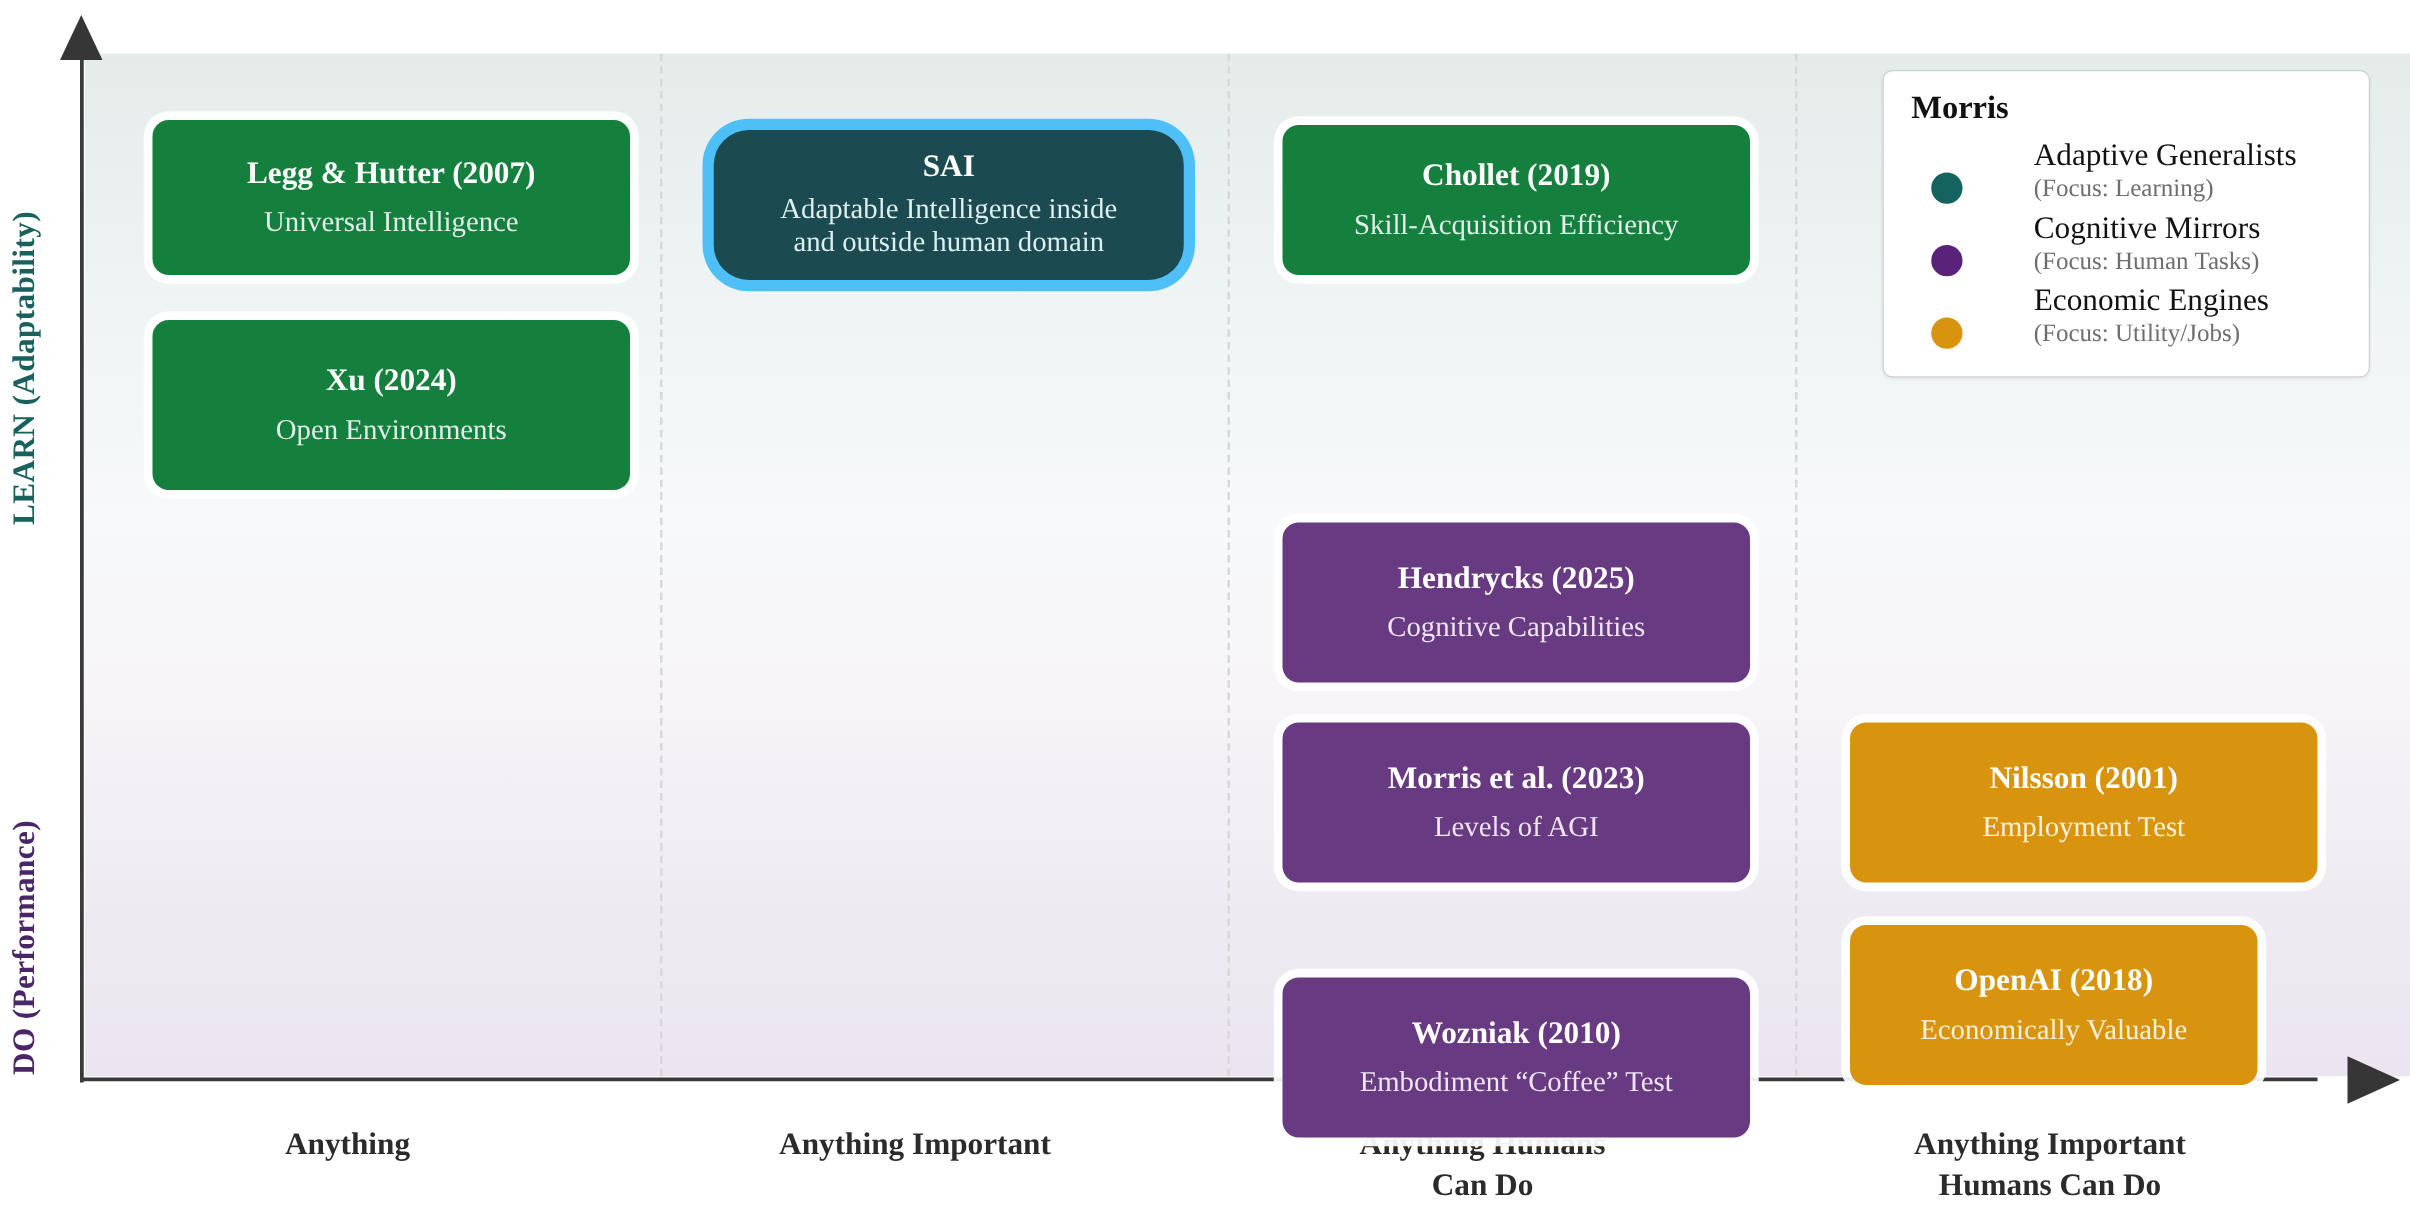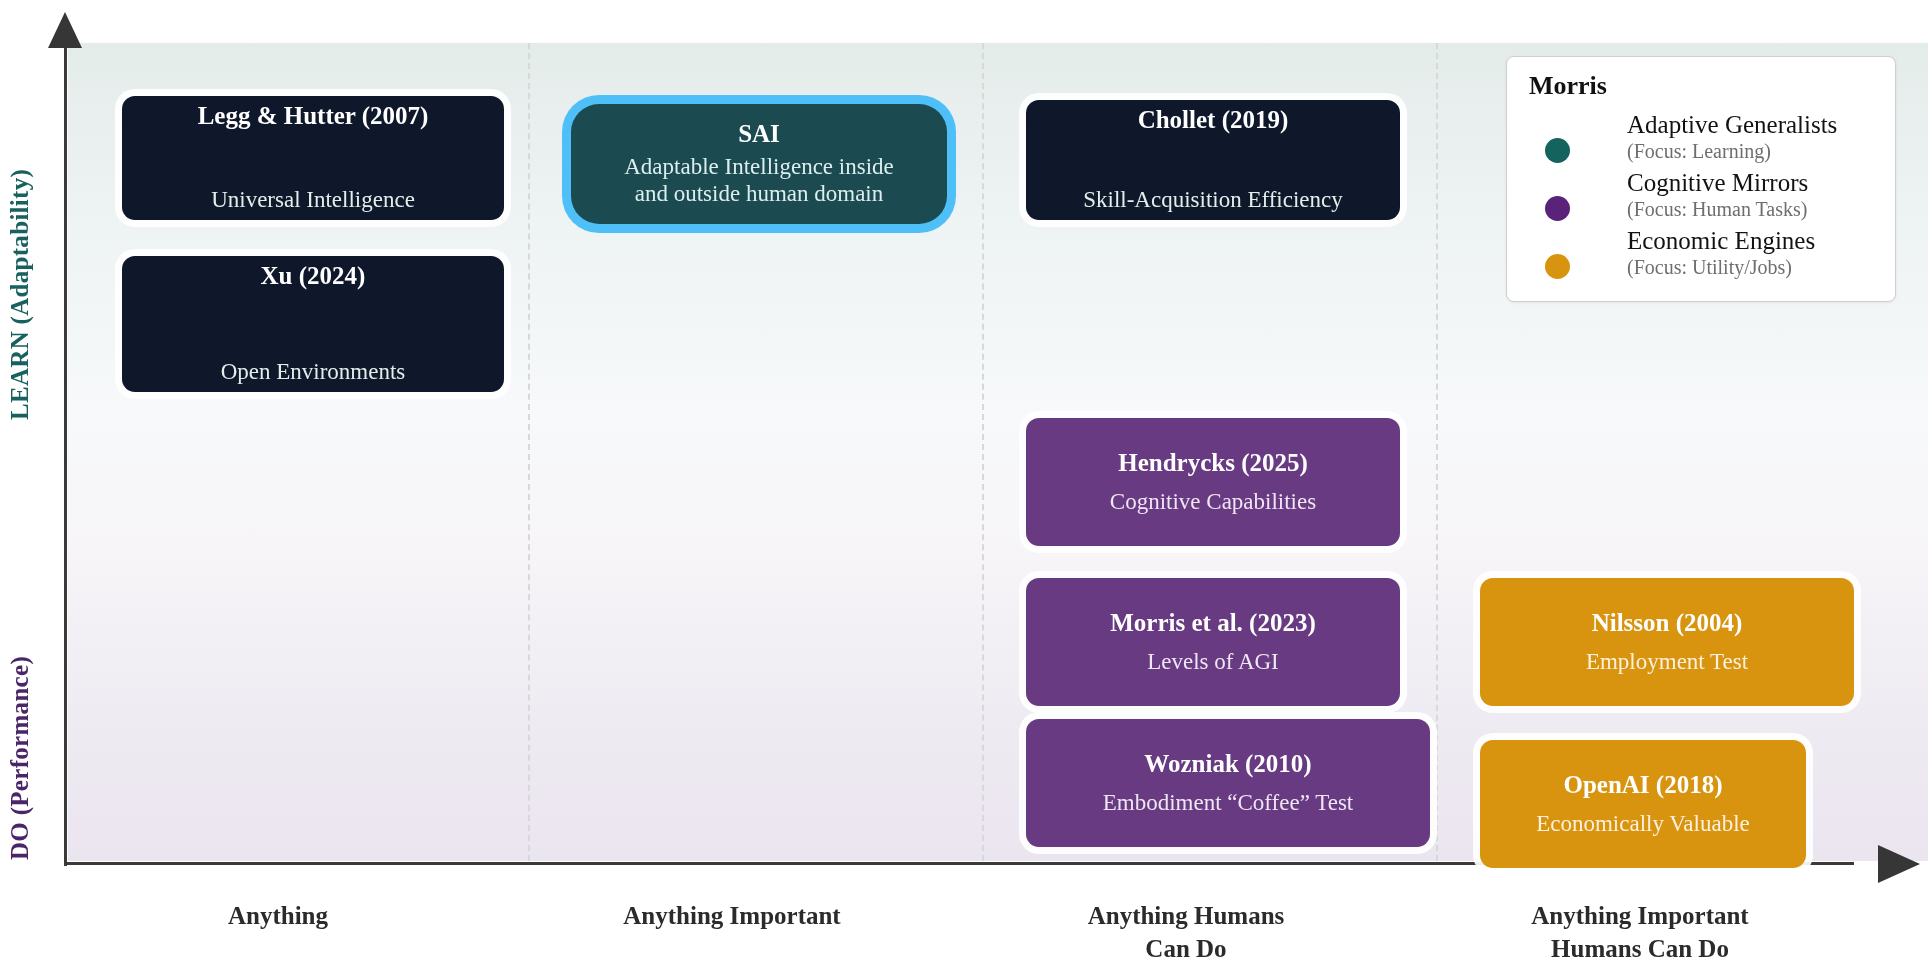--- a/index.html
+++ b/index.html
@@ -58,21 +58,21 @@
   .card .card-title{
     font-weight:bold;font-size:25px;color:#ffffff;line-height:1.15;text-align:center;
     margin:0 0 11px 0;
   }
   .card .card-sub{
     font-size:23px;color:#e3eeec;line-height:1.16;text-align:center;margin:0;
   }
   .card.purple .card-sub{color:#efe6f3;}
   .card.orange .card-sub{color:#fdf1dd;}
 
-  .card.teal{background:#0f172a;justify-content:space-between;}
+  .card.teal{background:#15803d;}
   .card.purple{background:#673a81;}
   .card.orange{background:#d8940f;}
 
   
   .card.highlight{
     background:#1b4a51;
     box-shadow:0 0 0 9px #4fc0f7, 0 0 0 11px rgba(255,255,255,.0);
     border-radius:28px;
   }
   .card.highlight .card-title{margin-bottom:5px;}
@@ -146,27 +146,27 @@
 <div class="card purple" style="left:1026px;top:418px;width:374px;height:128px">
   <div class="card-title">Hendrycks (2025)</div>
   <div class="card-sub">Cognitive Capabilities</div>
 </div>
 
 <div class="card purple" style="left:1026px;top:578px;width:374px;height:128px">
   <div class="card-title">Morris et al. (2023)</div>
   <div class="card-sub">Levels of AGI</div>
 </div>
 
-<div class="card purple" style="left:1026px;top:719px;width:404px;height:128px">
+<div class="card purple" style="left:1026px;top:782px;width:374px;height:128px">
   <div class="card-title">Wozniak (2010)</div>
   <div class="card-sub">Embodiment “Coffee” Test</div>
 </div>
 
 <div class="card orange" style="left:1480px;top:578px;width:374px;height:128px">
-  <div class="card-title">Nilsson (2004)</div>
+  <div class="card-title">Nilsson (2001)</div>
   <div class="card-sub">Employment Test</div>
 </div>
 
 <div class="card orange" style="left:1480px;top:740px;width:326px;height:128px">
   <div class="card-title">OpenAI (2018)</div>
   <div class="card-sub">Economically Valuable</div>
 </div>
 
 <div id="legend">
   <div id="legend-title">Morris</div>

